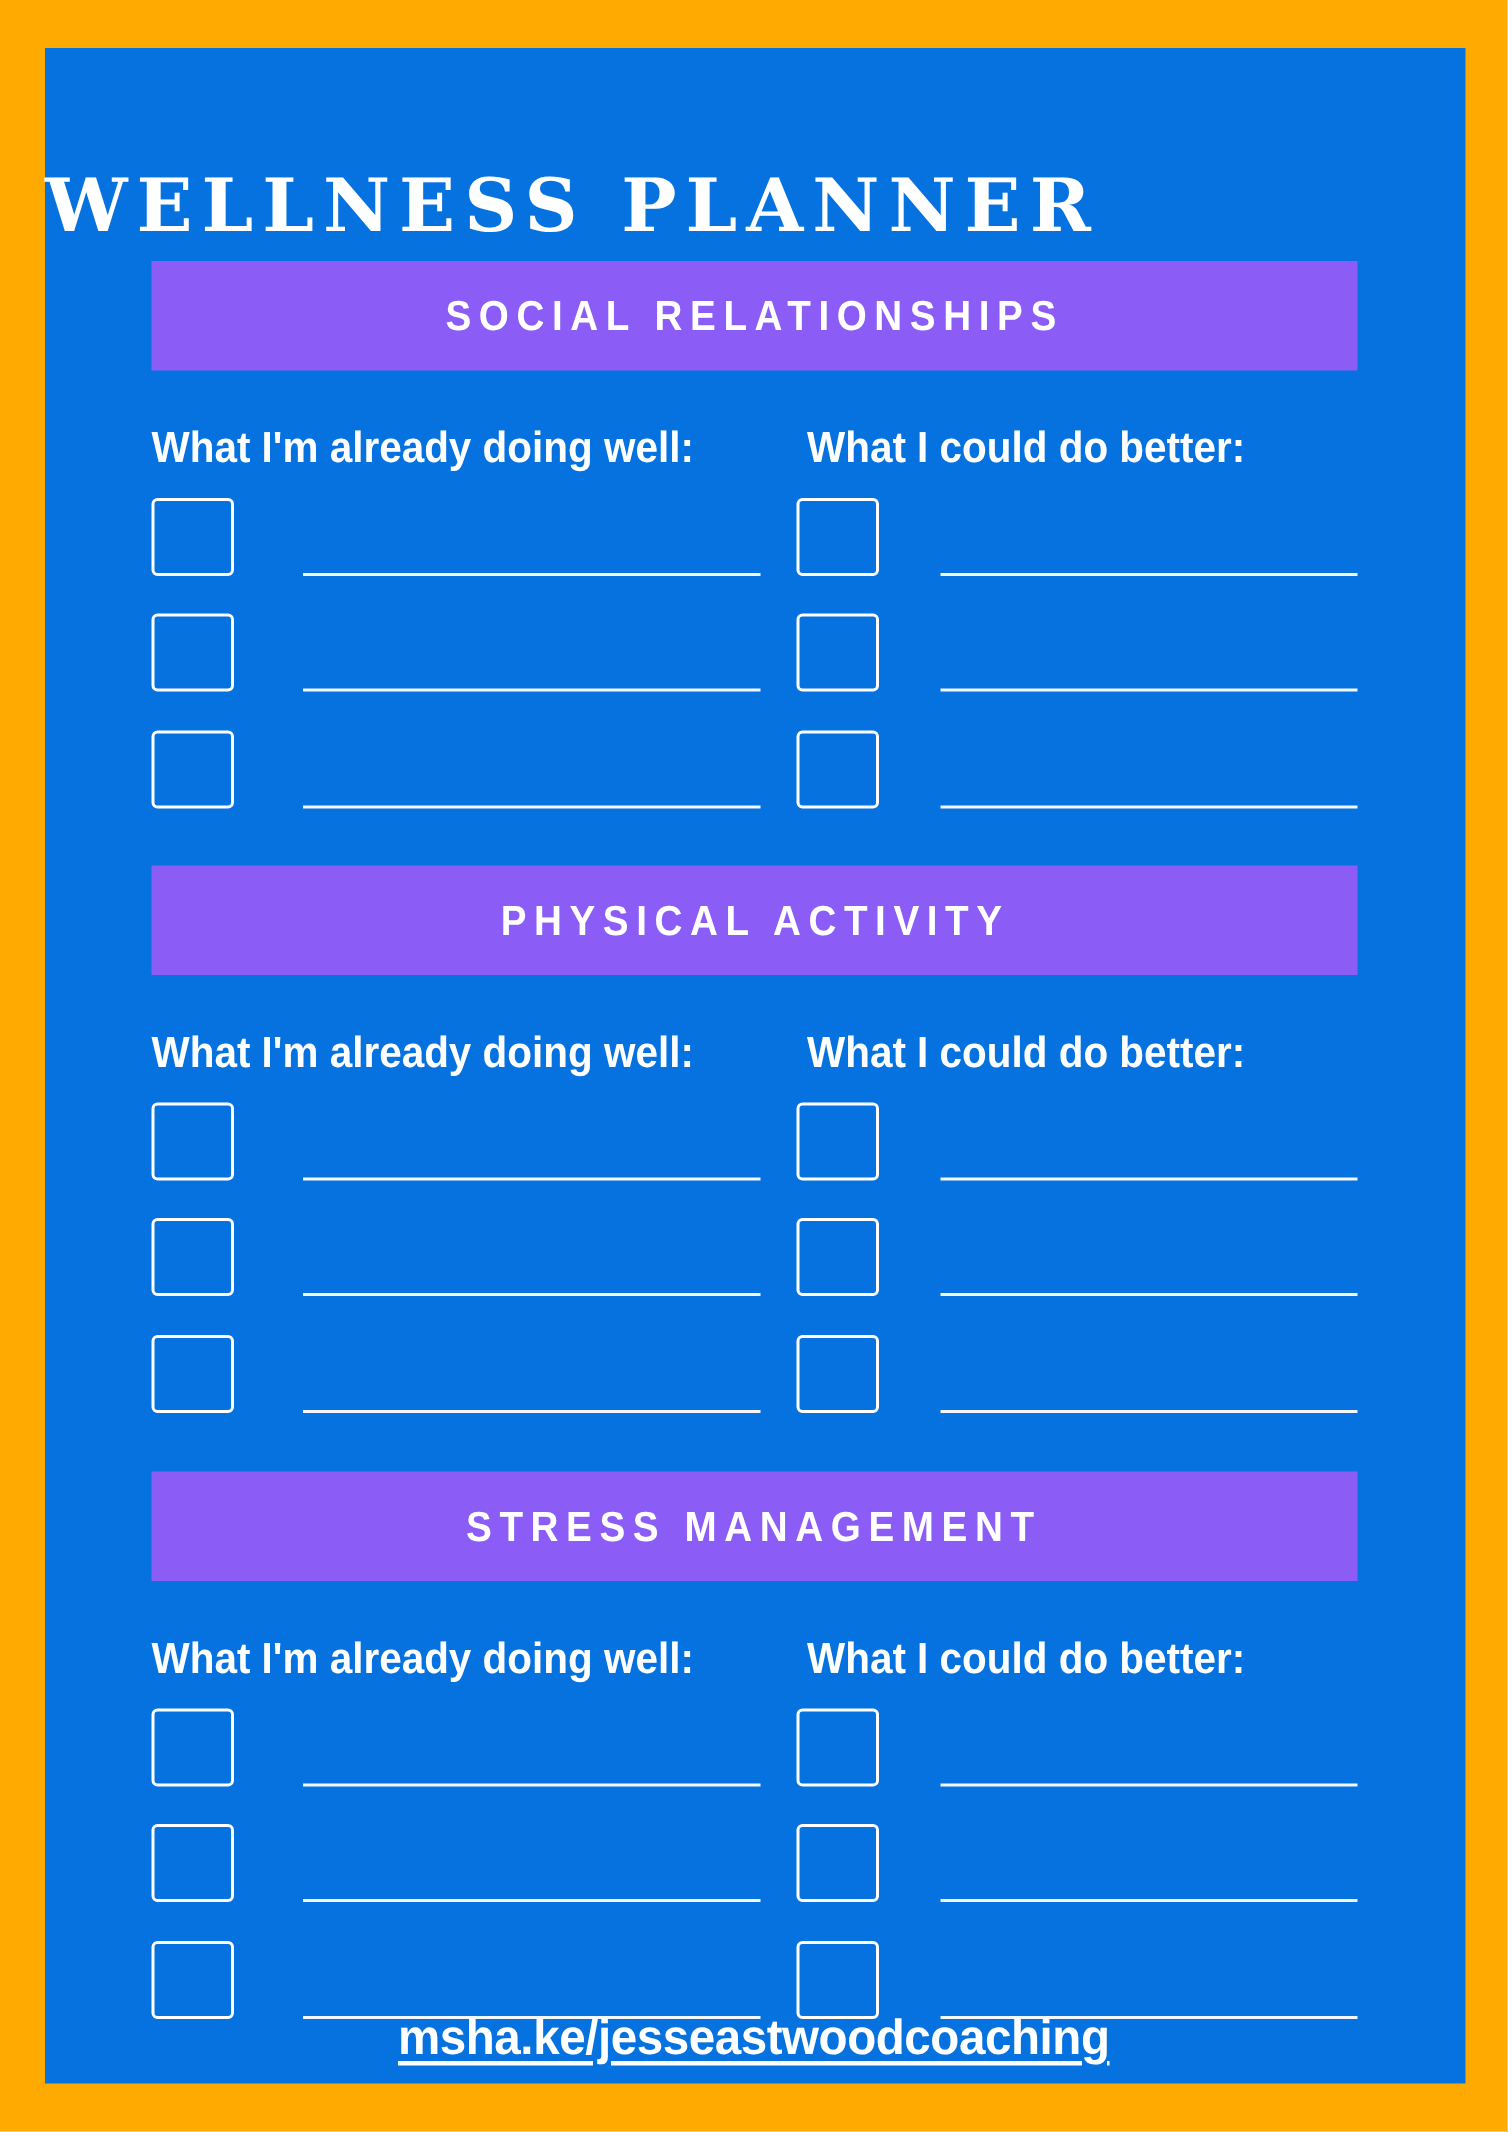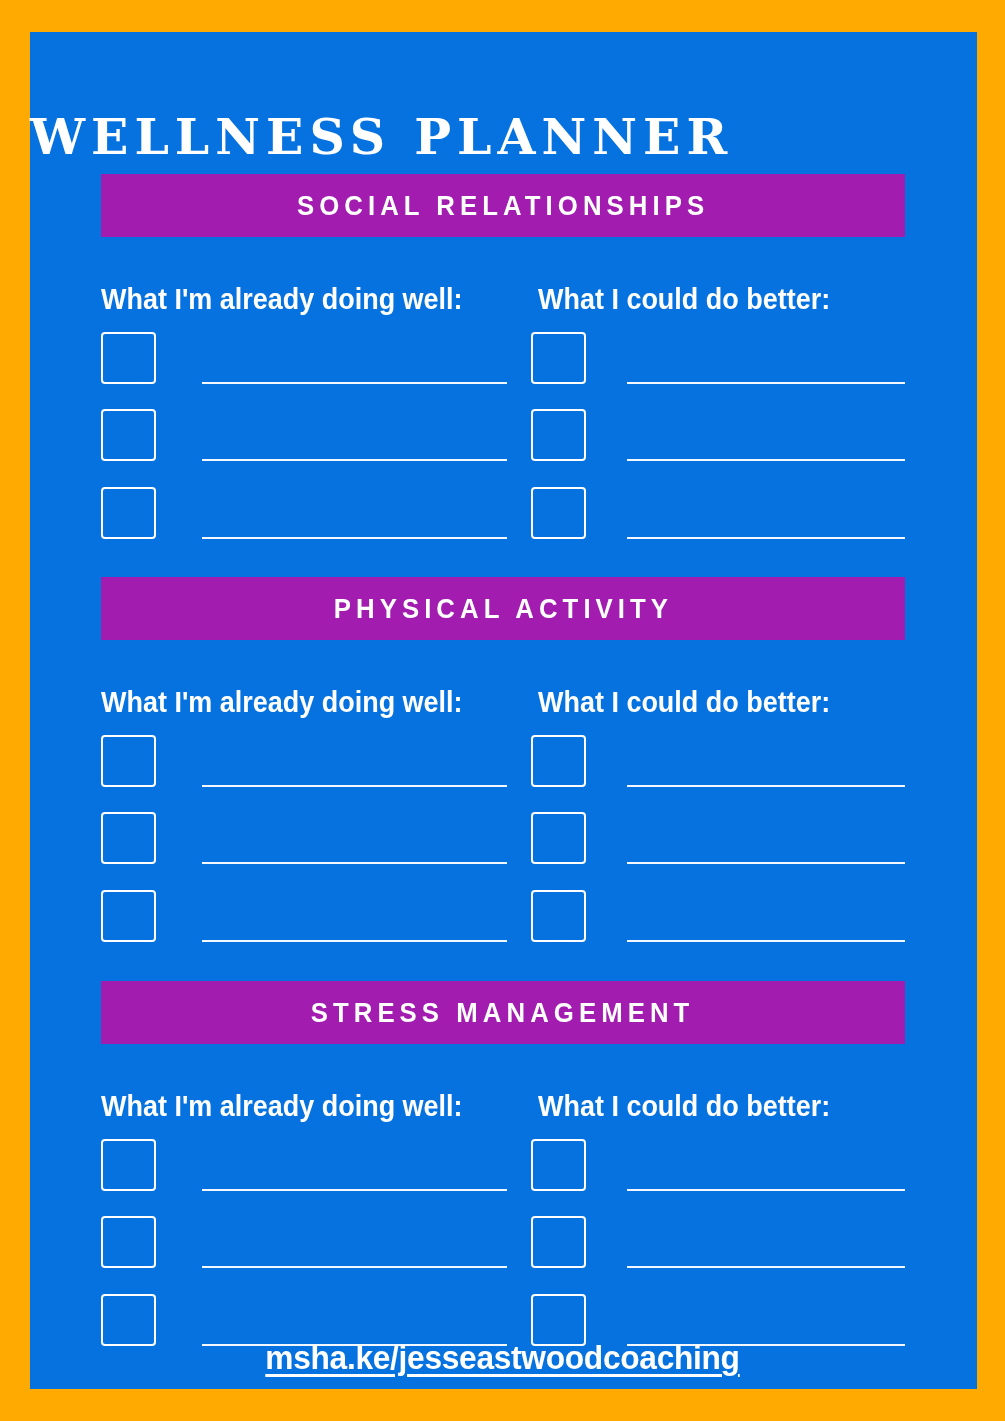--- a/index.html
+++ b/index.html
@@ -53,22 +53,22 @@
   }
   .section-1 { top: 142px; }
   .section-2 { top: 545px; }
   .section-3 { top: 949px; }
 
   .section-bar {
     position: absolute;
     left: 71px;
     top: 0;
     width: 804px;
-    height: 63px;
-    background: #a21caf;
+    height: 73px;
+    background: #8b5cf6;
     display: flex;
     align-items: center;
     justify-content: center;
   }
   .section-bar-label {
     color: #ffffff;
     font-family: "Liberation Sans", sans-serif;
     font-weight: bold;
     font-size: 28px;
     letter-spacing: 5.5px;

